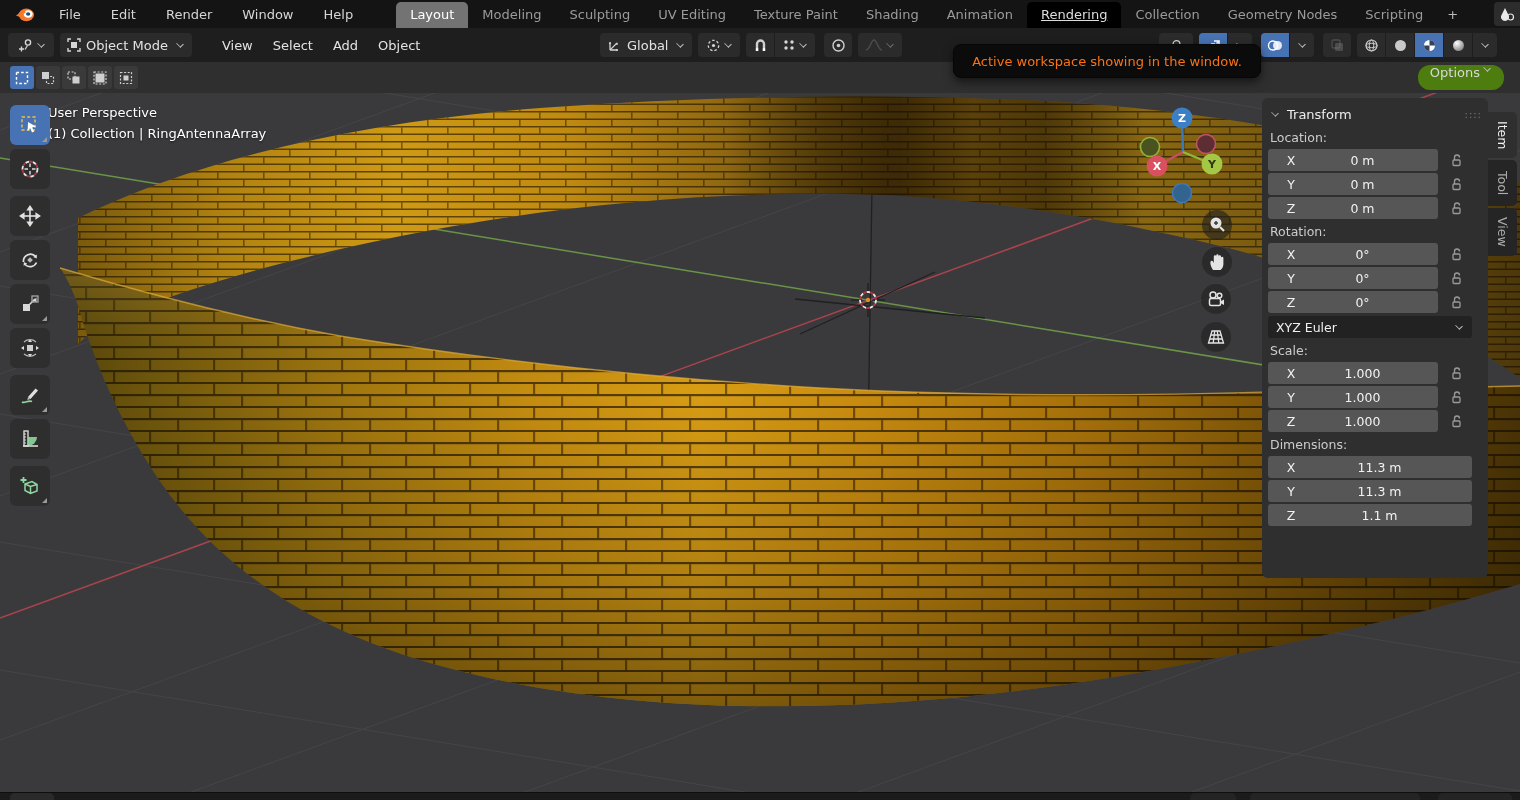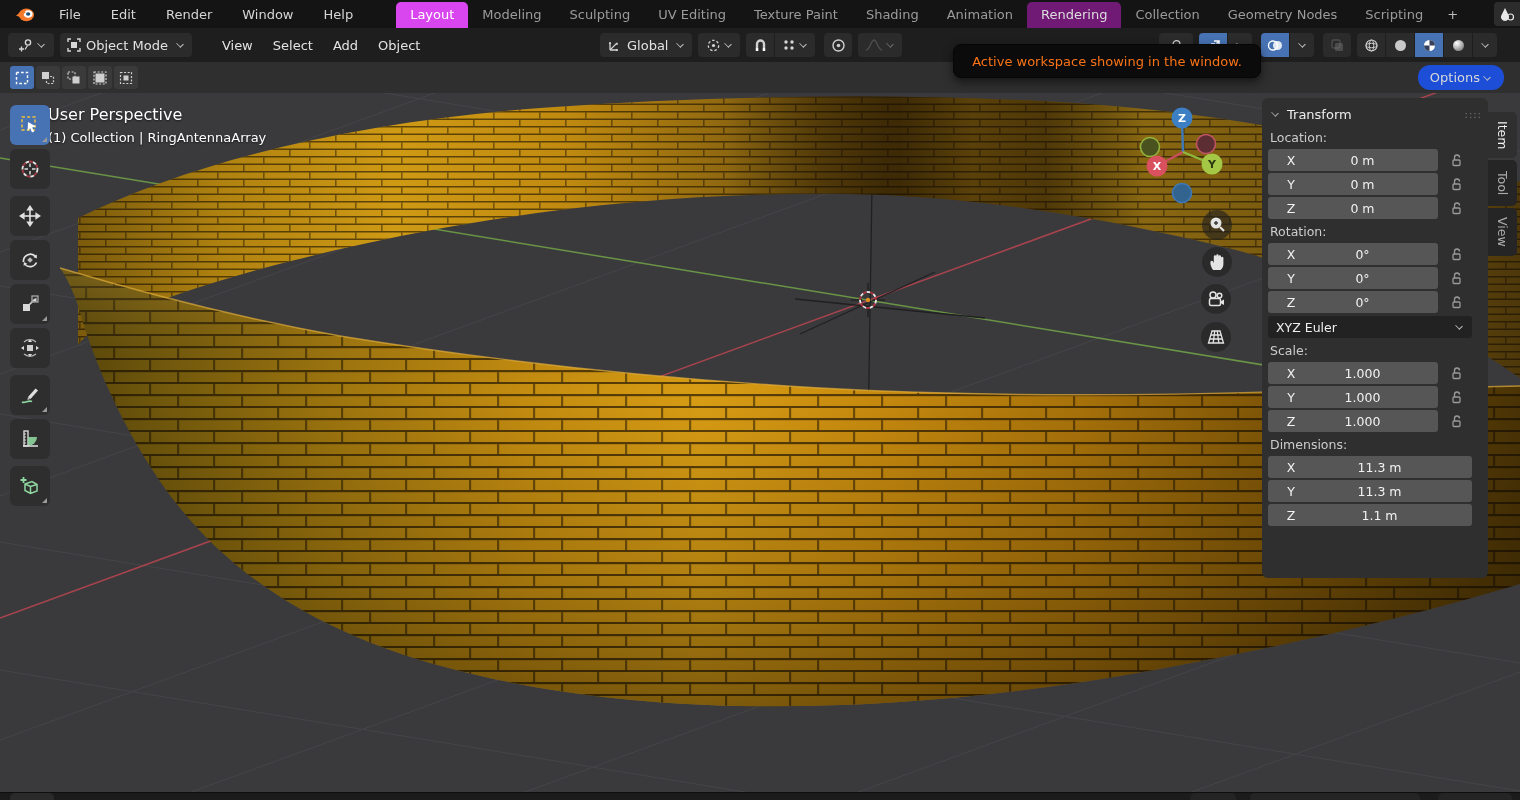--- a/index.html
+++ b/index.html
@@ -7,22 +7,22 @@
               font-family:"DejaVu Sans","Liberation Sans",sans-serif; font-size:12.5px; color:#d8d8d8; }
   .abs { position:absolute; }
   #app { position:relative; width:1520px; height:800px; }
 
   
   #topbar { position:absolute; left:0; top:0; width:1520px; height:28px; background:var(--topbar-bg);
             display:flex; align-items:center; }
   .menu-item { padding:0 15px; height:28px; display:flex; align-items:center; color:#d6d6d6; font-size:13px; cursor:default; }
   #ws-tabs { display:flex; align-items:flex-end; height:28px; margin-left:28px; }
   .ws-tab { padding:5px 14px 6px; font-size:13px; color:#9b9b9b; border-radius:5px 5px 0 0; }
-  .ws-tab.active { background:#d946ef; color:#ffffff; }
-  .ws-tab.hovered { background:#701a75; color:#dddddd; }
+  .ws-tab.active { background:#737373; color:#ffffff; }
+  .ws-tab.hovered { background:#000000; color:#dddddd;text-decoration:underline; }
   .ws-tab.addtab { color:#bbbbbb; padding:5px 10px 6px; }
   #blender-logo { width:22px; height:18px; margin:0 8px 0 14px; }
 
   
   #vheader { position:absolute; left:0; top:28px; width:1520px; height:34px; background:#1e1e1e;
              display:flex; align-items:center; }
   .hbtn { background:#2b2b2b; border-radius:4px; height:24px; display:flex; align-items:center;
           padding:0 7px; margin-right:6px; color:#e2e2e2; }
   .hbtn .lbl { margin:0 5px; font-size:13px; }
   .chev { width:6px; height:6px; border-right:1.4px solid #c2c2c2; border-bottom:1.4px solid #c2c2c2;
@@ -34,28 +34,28 @@
   .seg .hbtn:last-child { border-radius:0 4px 4px 0; }
   .hbtn.blue { background:var(--accent); }
   .hbtn.dim * { opacity:.45; }
   .icbtn { width:28px; justify-content:center; padding:0; }
 
   
   #toolsettings { position:absolute; left:0; top:62px; width:1520px; height:31px; background:#2f2f30; }
   #selmodes { position:absolute; left:10px; top:4px; display:flex; gap:2px; }
   .selmode { width:24px; height:23px; background:#3a3a3a; border-radius:3px; display:flex; align-items:center; justify-content:center; }
   .selmode.active { background:var(--accent); }
-  #options-btn { position:absolute; right:16px; top:3px; height:25px; background:#1d4ed8; border-radius:12px;
-                 display:flex; align-items:center; padding:0 12px; color:#d8d8d8; font-size:13px; }
+  #options-btn { position:absolute; right:16px; top:3px; height:25px; background:#4d7c0f; border-radius:12px;
+                 display:flex; padding:0 12px; color:#d8d8d8; font-size:13px; }
 
   
   #viewport { position:absolute; left:0; top:93px; width:1520px; height:699px; background:var(--viewport-bg); }
   #scene { position:absolute; left:0; top:0; }
   #vp-text { position:absolute; left:48px; top:12px; color:#ffffff; text-shadow:0 1px 2px rgba(0,0,0,.6); }
-  #vp-text .l1 { font-size:16px; margin-bottom:6px; }
+  #vp-text .l1 { font-size:13px; margin-bottom:6px; }
   #vp-text .l2 { font-size:13px; }
 
   
   #toolbar { position:absolute; left:10px; top:12px; display:flex; flex-direction:column; }
   .tool { width:40px; height:40px; background:#2e2e2e; border-radius:6px; margin-bottom:4px;
           display:flex; align-items:center; justify-content:center; position:relative; }
   .tool.active { background:var(--accent); }
   .tool.groupgap { margin-top:3px; }
   .subtri { position:absolute; right:3px; bottom:3px; width:0; height:0;
             border-left:5px solid transparent; border-bottom:5px solid #9a9a9a; }

